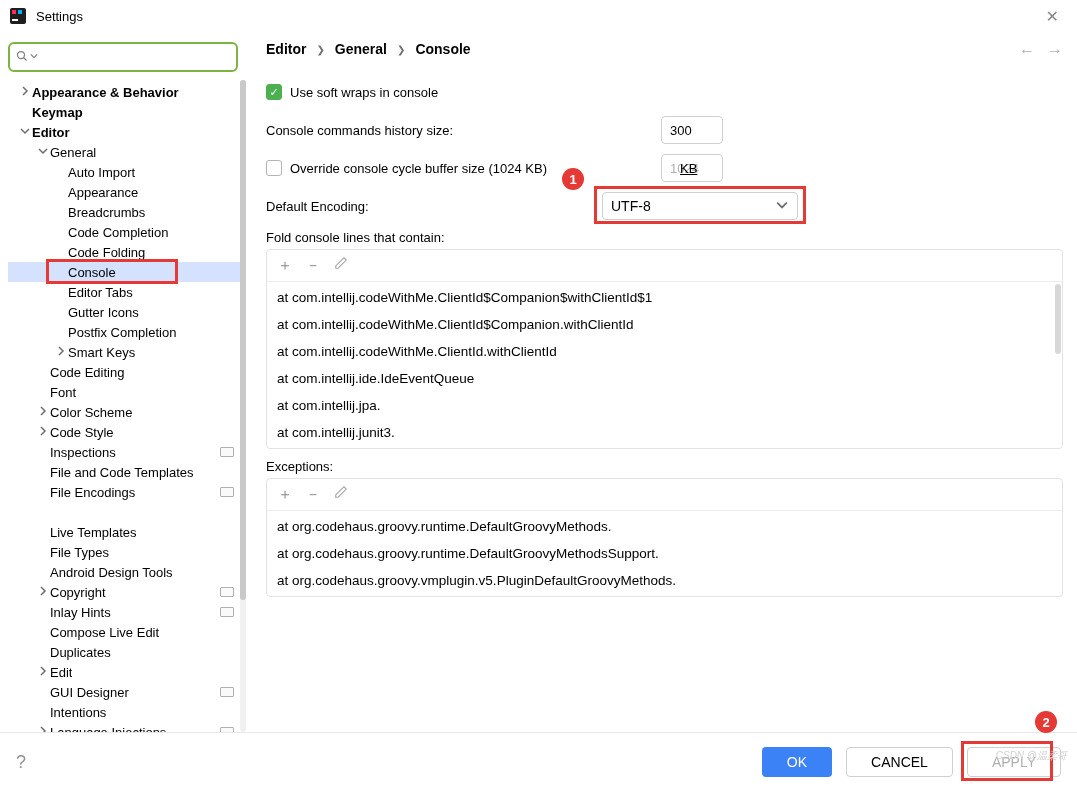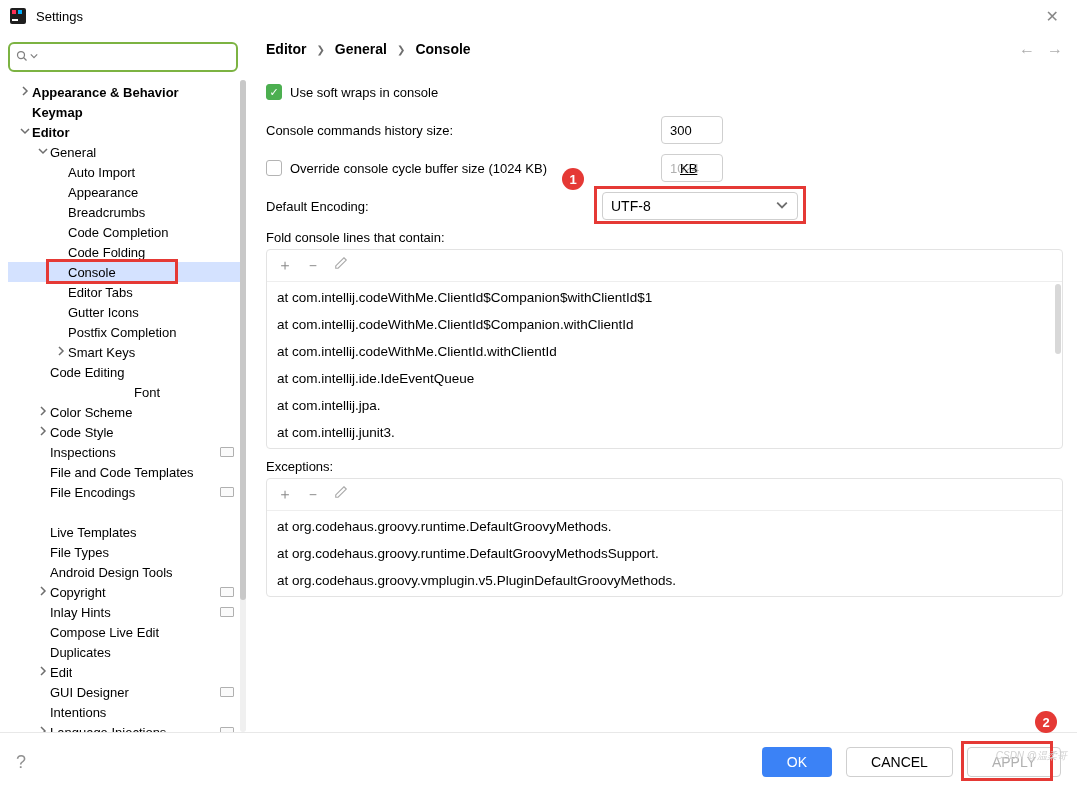--- a/index.html
+++ b/index.html
@@ -152,21 +152,21 @@
         <div class="tree-row" style="padding-left: 46px;">
           <span class="arrow"><svg width="10" height="10" viewBox="0 0 10 10">
               <path d="M3 1 L7 5 L3 9" fill="none" stroke="#6e6e6e" stroke-width="1.5"></path>
             </svg></span>
           <span class="tree-label">Smart Keys</span>
         </div>
         <div class="tree-row" style="padding-left: 28px;">
           <span class="arrow"></span>
           <span class="tree-label">Code Editing</span>
         </div>
-        <div class="tree-row" style="padding-left: 28px; justify-content: center;">
+        <div class="tree-row" style="padding-left: 28px;">
           <span class="arrow"></span>
           <span class="tree-label">Font</span>
         </div>
         <div class="tree-row" style="padding-left: 28px;">
           <span class="arrow"><svg width="10" height="10" viewBox="0 0 10 10">
               <path d="M3 1 L7 5 L3 9" fill="none" stroke="#6e6e6e" stroke-width="1.5"></path>
             </svg></span>
           <span class="tree-label">Color Scheme</span>
         </div>
         <div class="tree-row" style="padding-left: 28px;">

